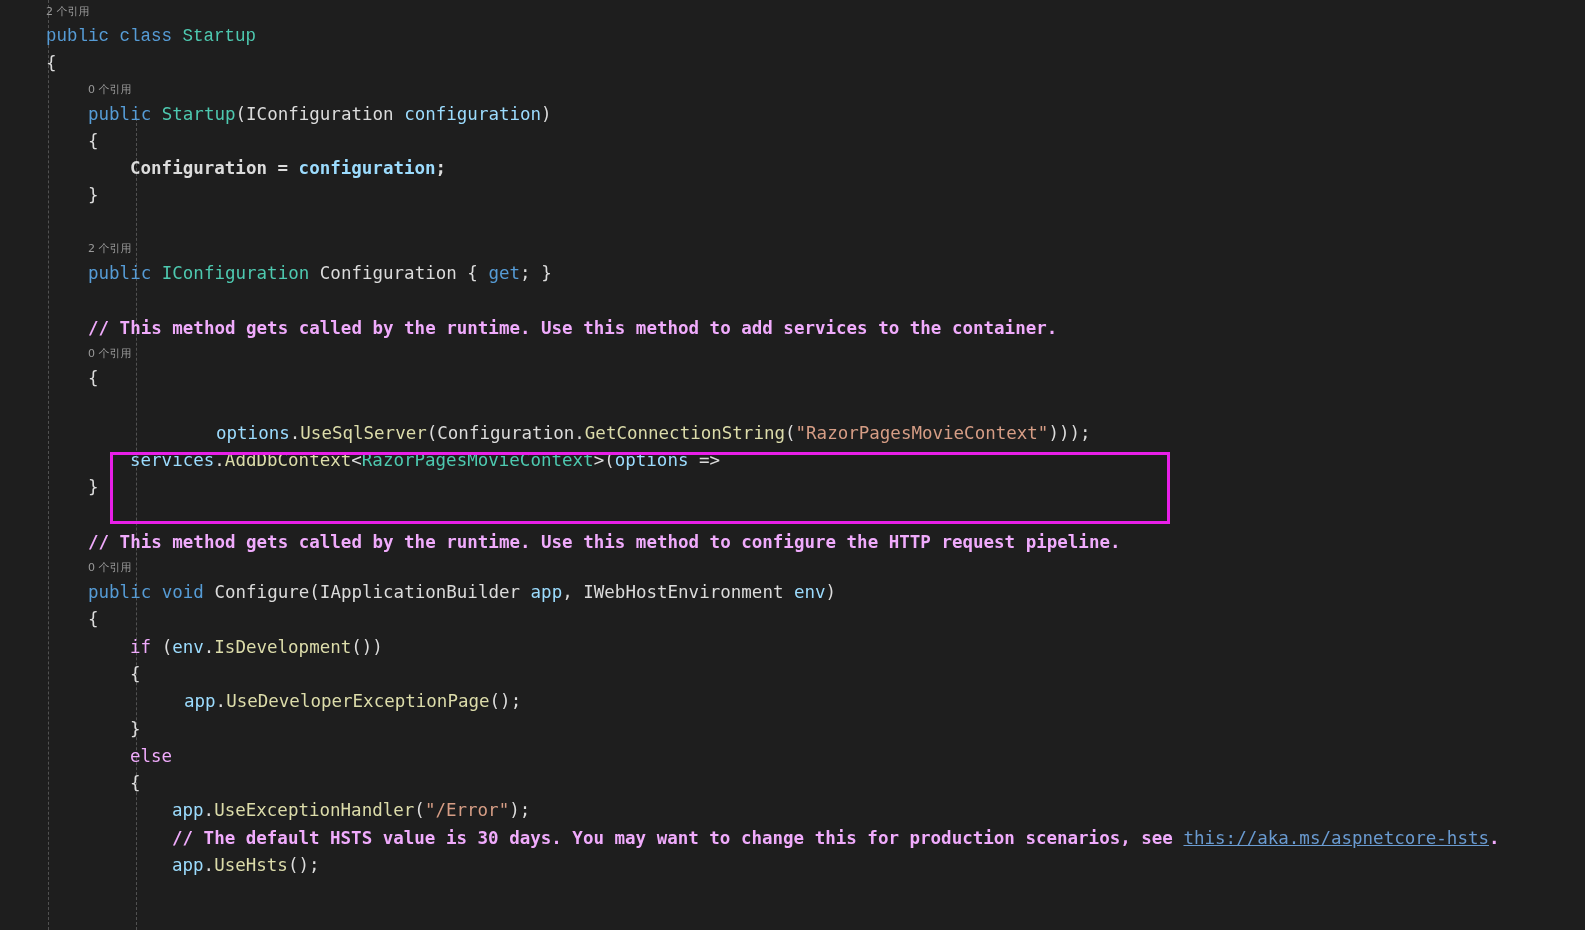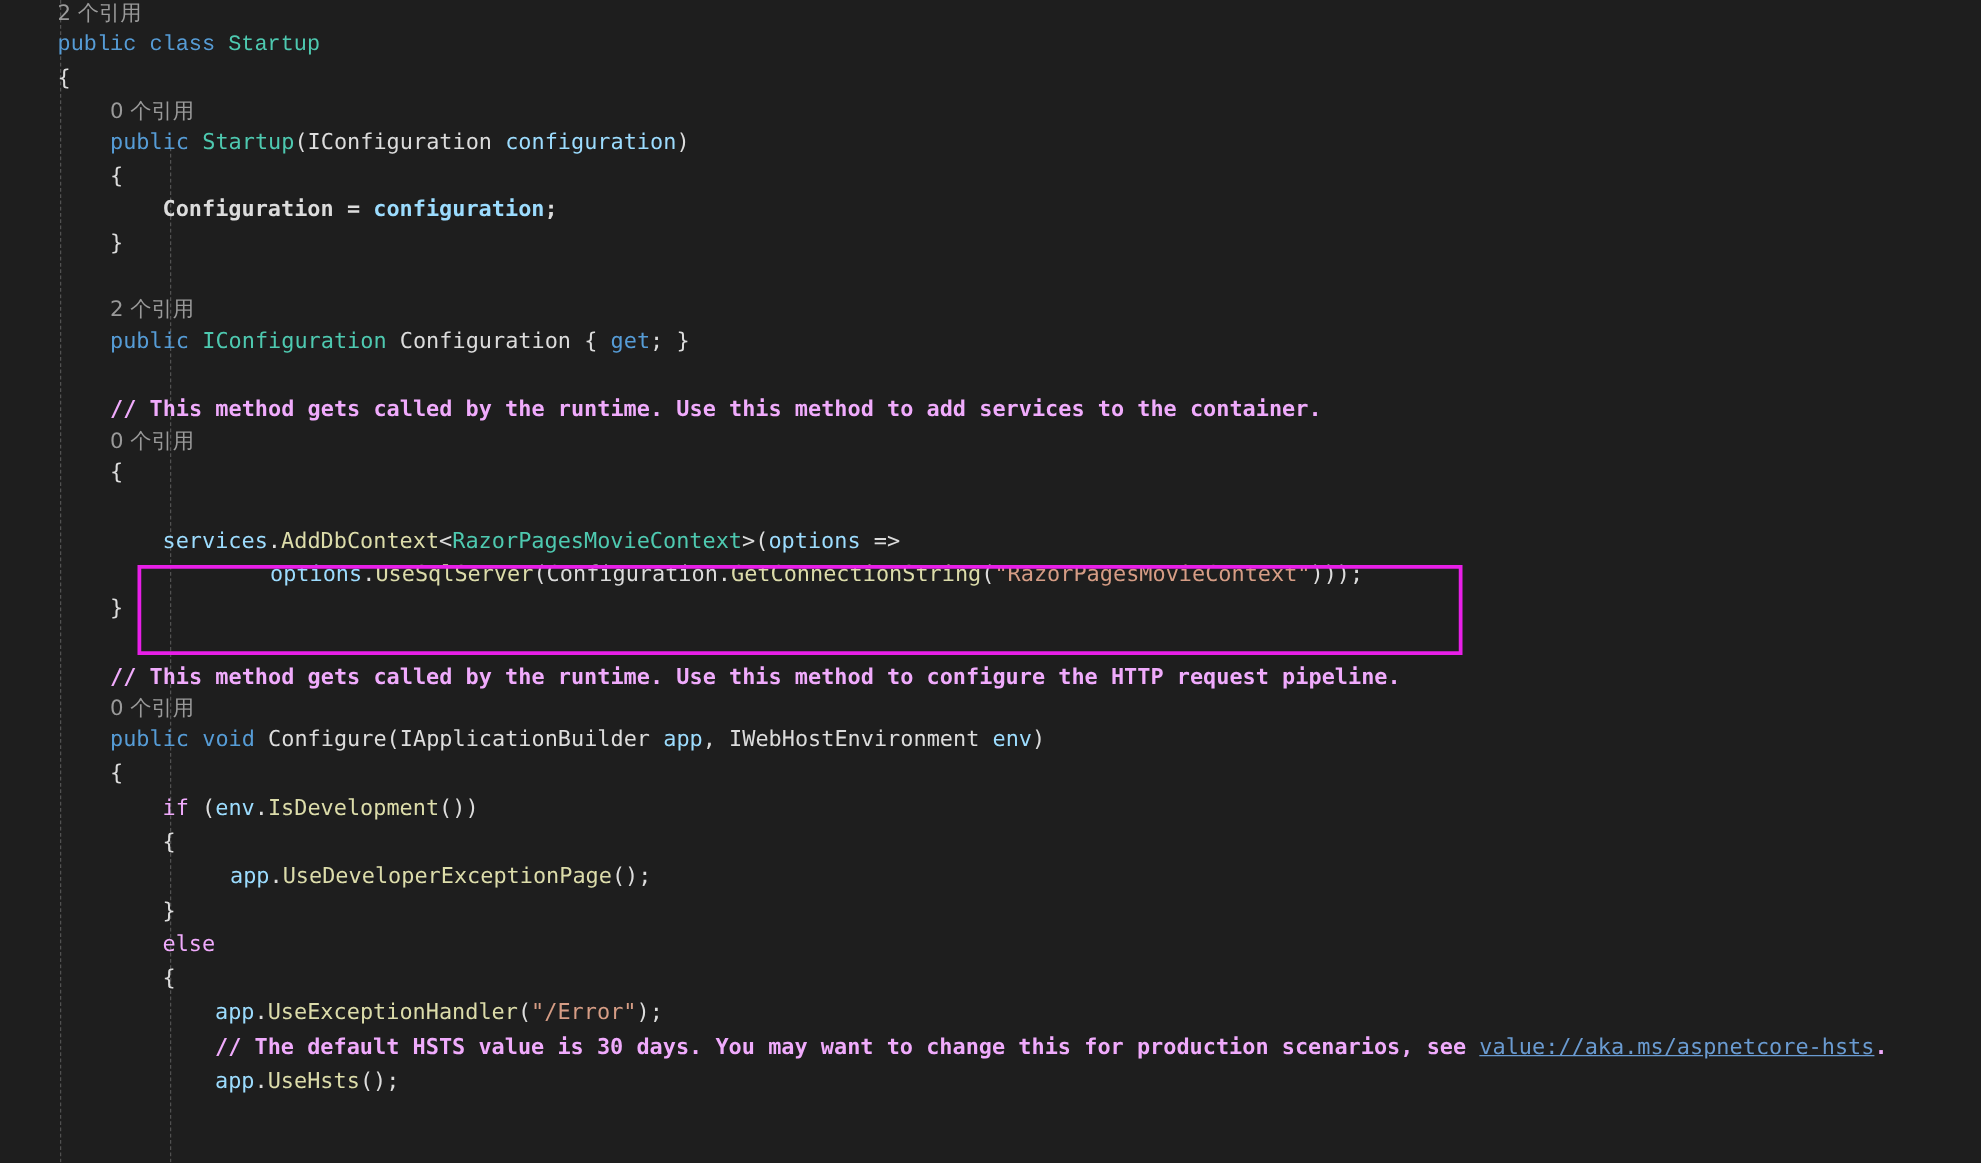--- a/index.html
+++ b/index.html
@@ -48,21 +48,21 @@
     font-size: 17.5px;
     color: #DCDCDC;
     letter-spacing: 0px;
   }
 
   
   .codelens {
     height: 23px;
     line-height: 23px;
     white-space: pre;
-    font-size: 17px;
+    font-size: 11px;
     color: #9A9A9A;
     font-family: "DejaVu Sans", "Liberation Sans", sans-serif;
   }
 
   
   .kw   { color: #569CD6; }  
   .ctl  { color: #f0abfc; }  
   .type { color: #4EC9B0; }  
   .var  { color: #9CDCFE; }  
   .mth  { color: #DCDCAA; }  
@@ -122,23 +122,23 @@
     <div class="ln" style="padding-left:88px;"><span class="cmt">// This method gets called by the runtime. Use this method to add services to the container.</span></div>
 
     <div class="codelens" style="padding-left:88px;"><span>0 个引用</span></div>
 
 
     <div class="ln" style="padding-left:88px;"><span class="pun">{</span></div>
 
 
     <div class="ln">&nbsp;</div>
 
+    <div class="ln" style="padding-left:216px;"><span class="var">options</span><span class="pun">.</span><span class="mth">UseSqlServer</span><span class="pun">(</span><span class="plain">Configuration</span><span class="pun">.</span><span class="mth">GetConnectionString</span><span class="pun">(</span><span class="str">"RazorPagesMovieContext"</span><span class="pun">)));</span></div>
+
     <div class="ln" style="padding-left:130px;"><span class="var">services</span><span class="pun">.</span><span class="mth">AddDbContext</span><span class="pun">&lt;</span><span class="type">RazorPagesMovieContext</span><span class="pun">&gt;</span><span class="pun">(</span><span class="var">options</span><span class="pun"> =&gt;</span></div>
-
-    <div class="ln" style="padding-left:216px;"><span class="var">options</span><span class="pun">.</span><span class="mth">UseSqlServer</span><span class="pun">(</span><span class="plain">Configuration</span><span class="pun">.</span><span class="mth">GetConnectionString</span><span class="pun">(</span><span class="str">"RazorPagesMovieContext"</span><span class="pun">)));</span></div>
 
     <div class="ln" style="padding-left:88px;"><span class="pun">}</span></div>
 
     <div class="ln">&nbsp;</div>
 
     <div class="ln" style="padding-left:88px;"><span class="cmt">// This method gets called by the runtime. Use this method to configure the HTTP request pipeline.</span></div>
 
     <div class="codelens" style="padding-left:88px;"><span>0 个引用</span></div>
 
     <div class="ln" style="padding-left:88px;"><span class="kw">public</span> <span class="kw">void</span> <span class="plain">Configure</span><span class="pun">(</span><span class="plain">IApplicationBuilder</span> <span class="var">app</span><span class="pun">, </span><span class="plain">IWebHostEnvironment</span> <span class="var">env</span><span class="pun">)</span></div>
@@ -152,21 +152,21 @@
     <div class="ln" style="padding-left:172px;margin-left:12px;"><span class="var">app</span><span class="pun">.</span><span class="mth">UseDeveloperExceptionPage</span><span class="pun">();</span></div>
 
     <div class="ln" style="padding-left:130px;"><span class="pun">}</span></div>
 
     <div class="ln" style="padding-left:130px;"><span class="ctl">else</span></div>
 
     <div class="ln" style="padding-left:130px;"><span class="pun">{</span></div>
 
     <div class="ln" style="padding-left:172px;"><span class="var">app</span><span class="pun">.</span><span class="mth">UseExceptionHandler</span><span class="pun">(</span><span class="str">"/Error"</span><span class="pun">);</span></div>
 
-    <div class="ln" style="padding-left:172px;"><span class="cmt">// The default HSTS value is 30 days. You may want to change this for production scenarios, see </span><span class="lnk">value://aka.ms/aspnetcore-hsts</span><span class="cmt">.</span></div>
+    <div class="ln" style="padding-left:172px;"><span class="cmt">// The default HSTS value is 30 days. You may want to change this for production scenarios, see </span><span class="lnk">this://aka.ms/aspnetcore-hsts</span><span class="cmt">.</span></div>
 
     <div class="ln" style="padding-left:172px;"><span class="var">app</span><span class="pun">.</span><span class="mth">UseHsts</span><span class="pun">();</span></div>
 
   </div>
 
   <div id="highlight-box"></div>
 
 </div>
 
 </body></html>

